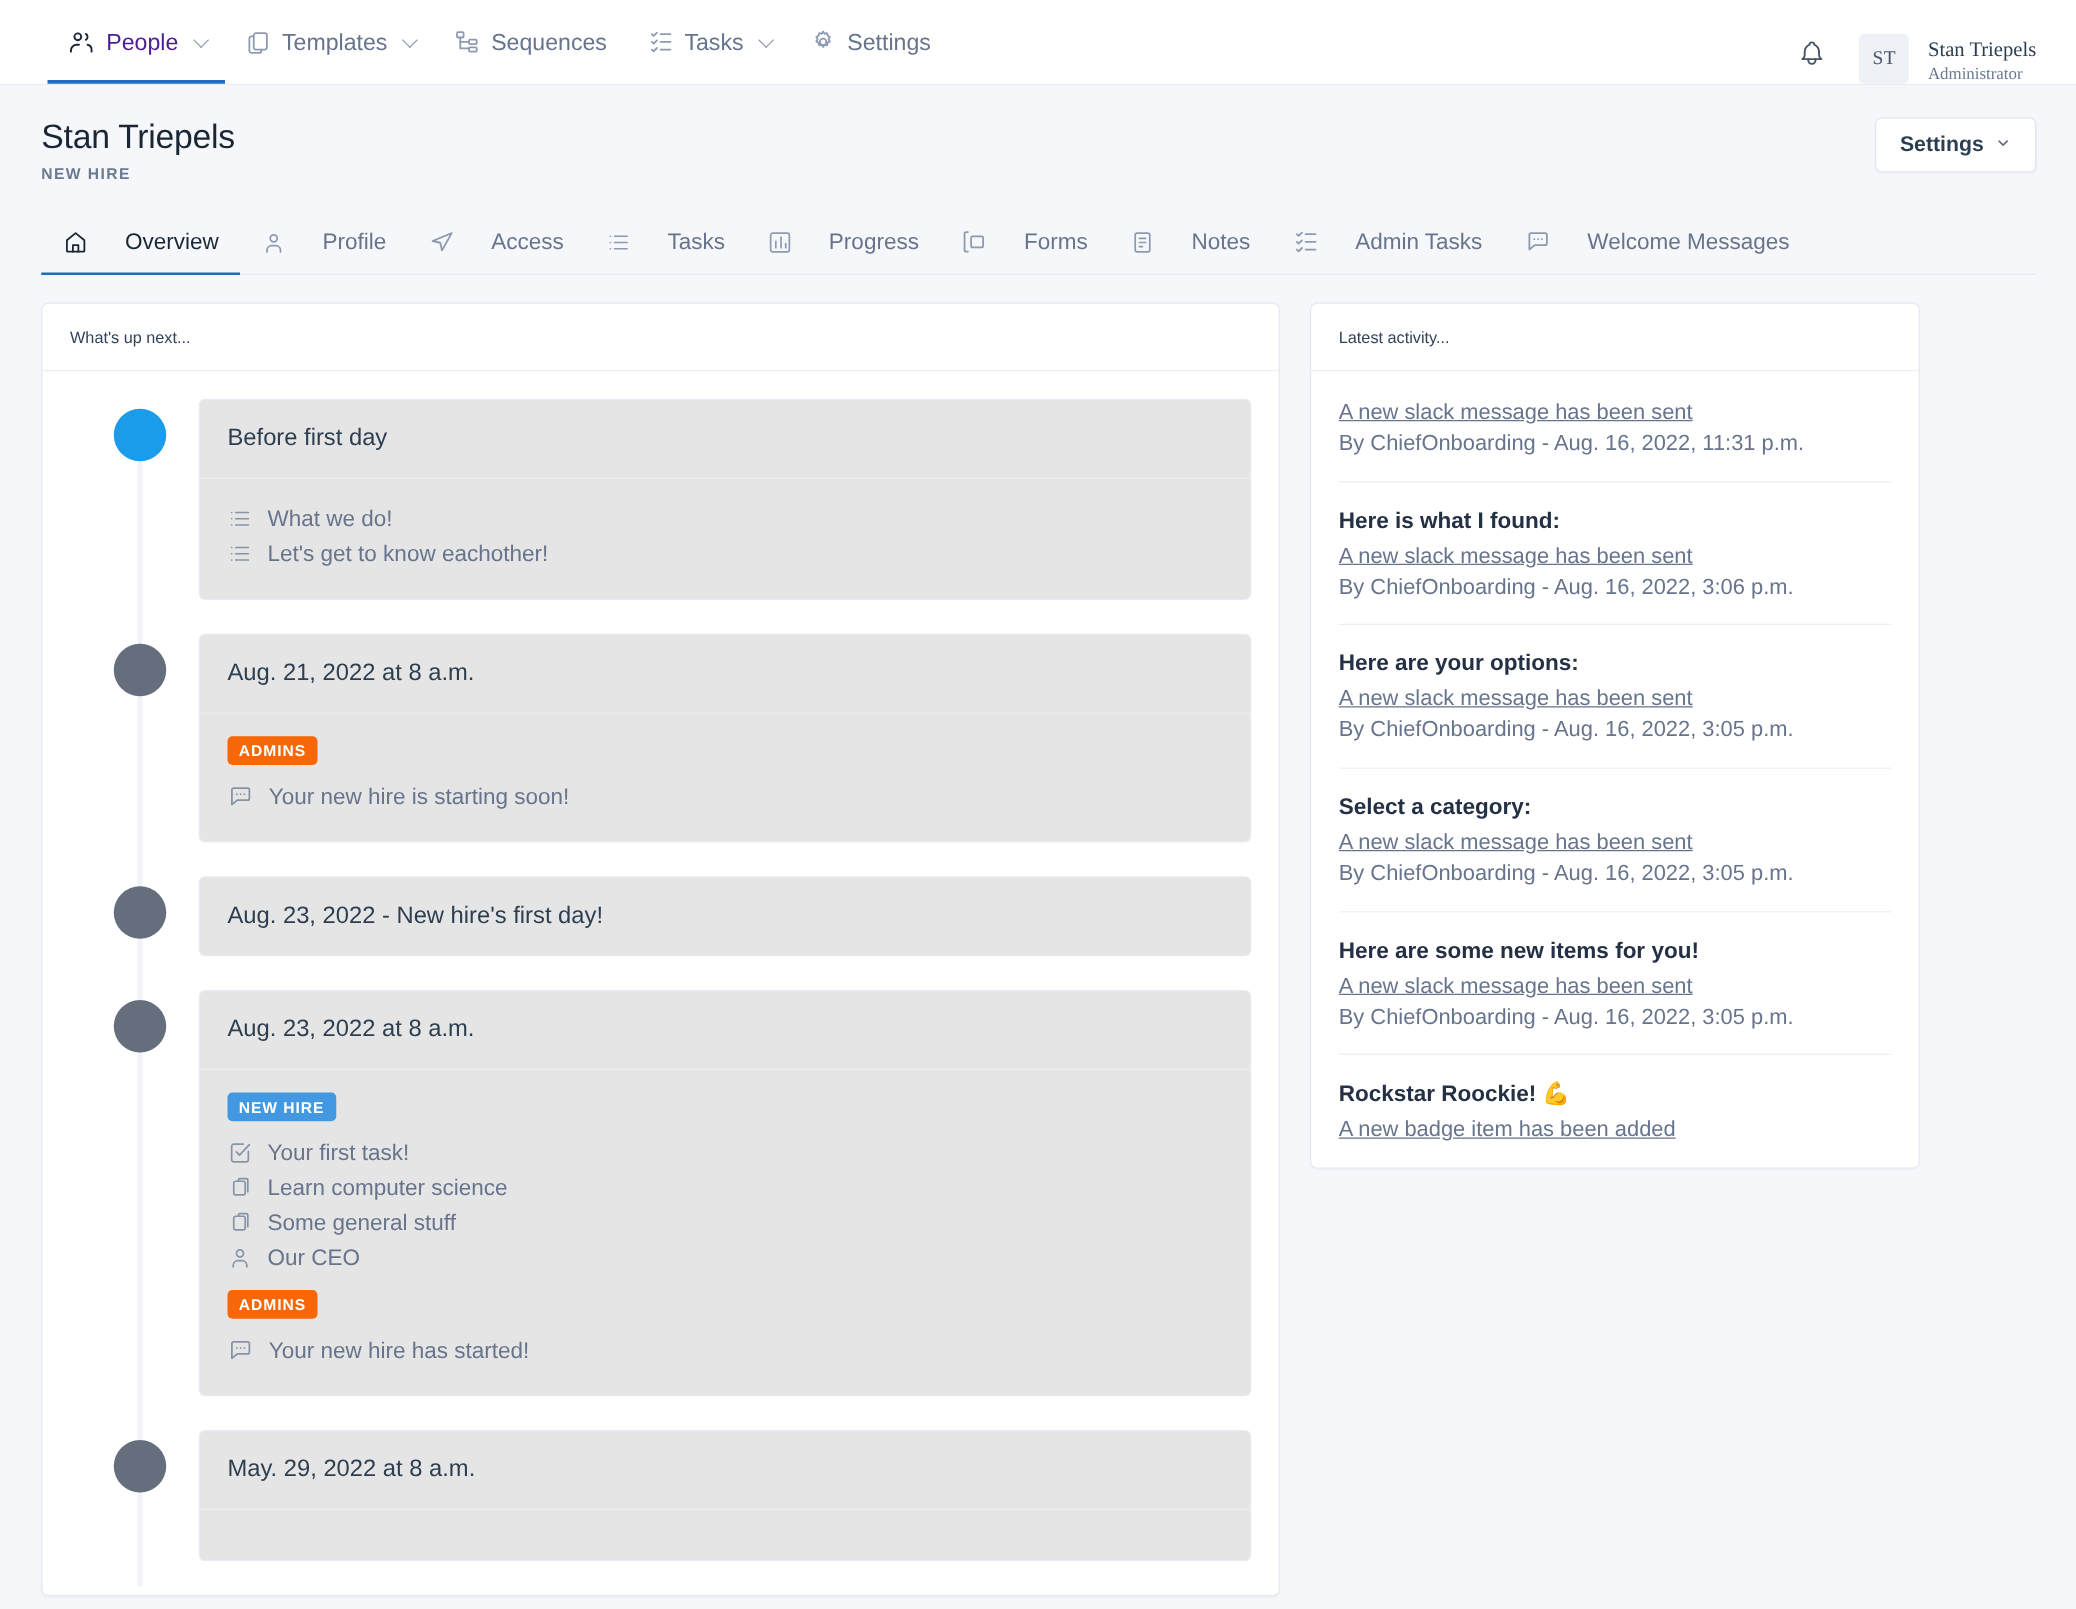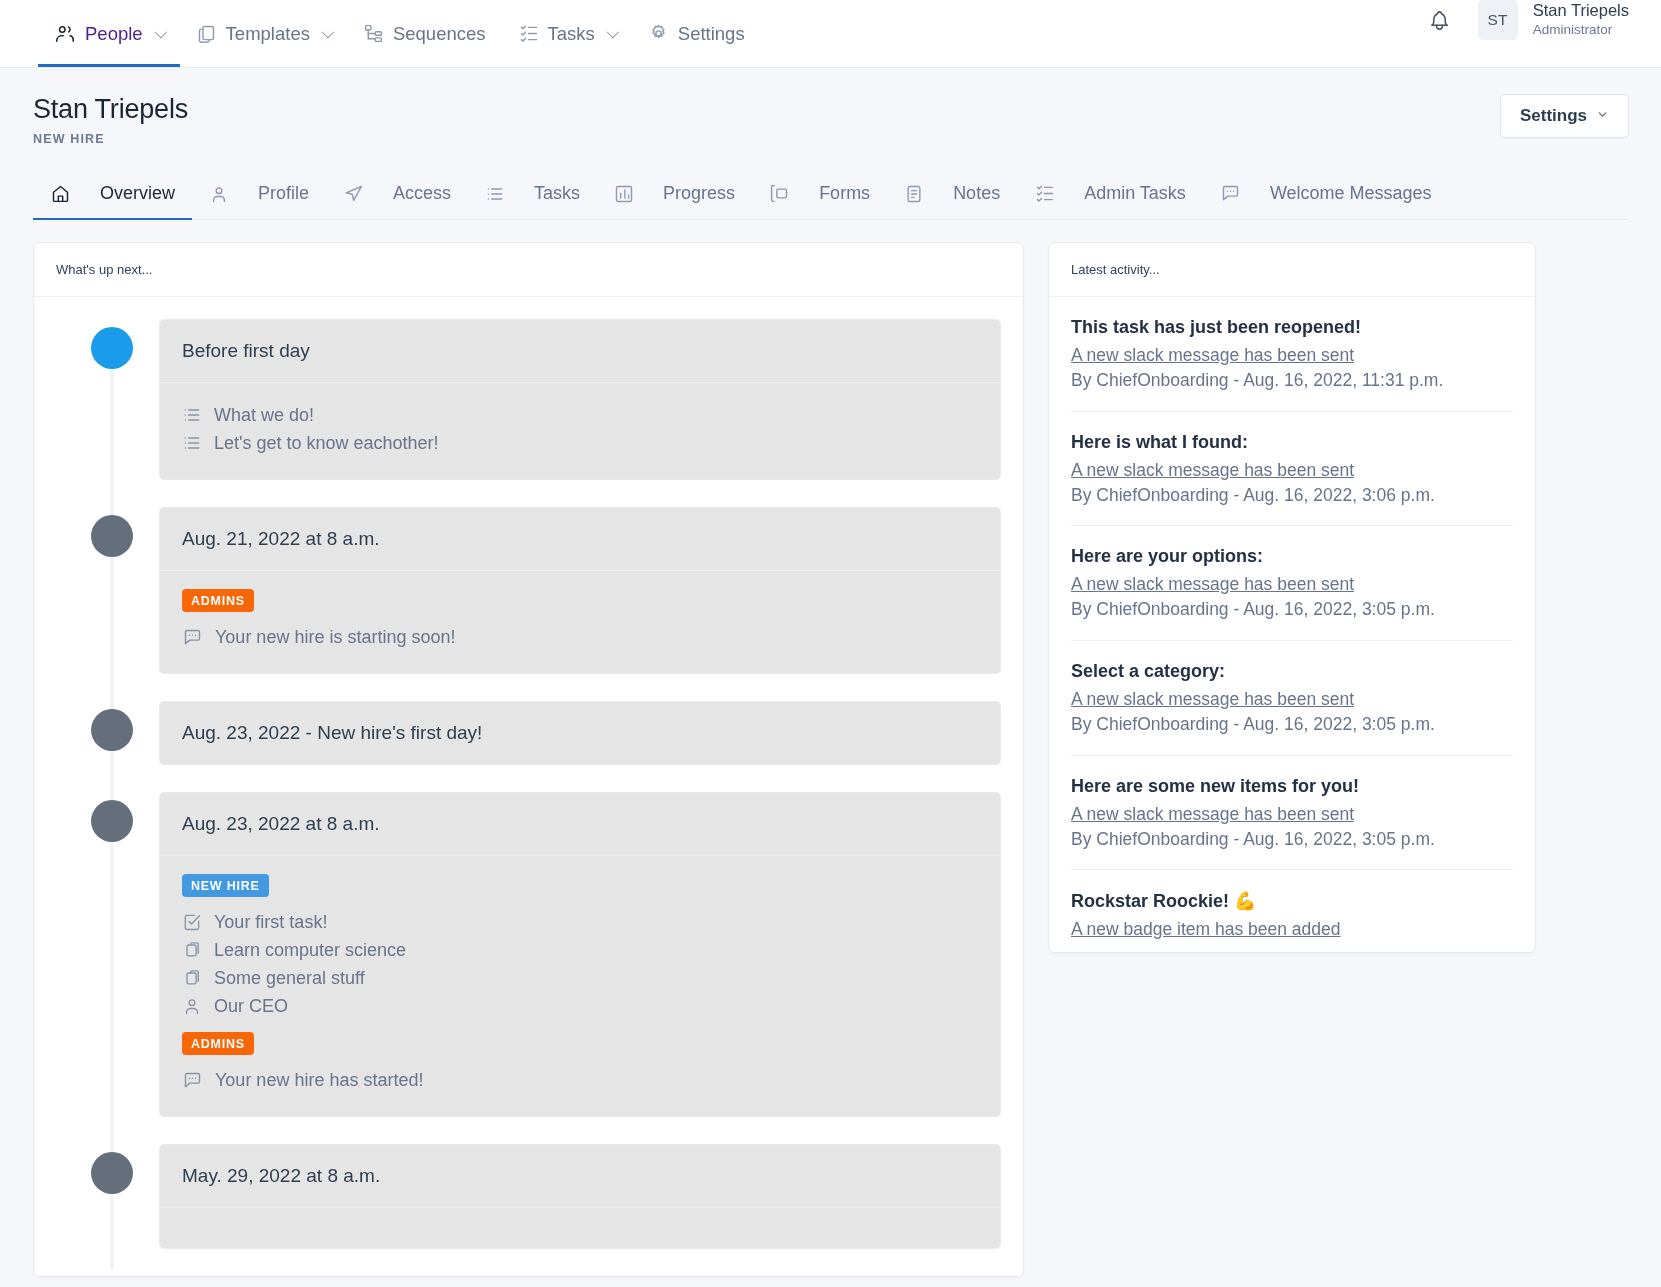--- a/index.html
+++ b/index.html
@@ -52,23 +52,24 @@
     width: 9px; height: 9px;
     border-right: 1.6px solid #8e9aaf;
     border-bottom: 1.6px solid #8e9aaf;
     transform: rotate(45deg) translateY(-2px);
     margin-left: 3px;
   }
 
   .nav-right {
     margin-left: auto;
     display: flex;
-    align-items: flex-start;
+    align-items: flex-end;
     gap: 0px;
     padding-right: 32px;
+    font-family: Liberation Serif, serif;
   }
   .bell-btn {
     width: 44px; height: 44px;
     display: flex; align-items: center; justify-content: center;
     cursor: pointer; color: #4a5568;
     margin-right: 16px;
   }
   .avatar {
     width: 40px; height: 40px;
     border-radius: 5px;
@@ -552,21 +553,20 @@
             </div>
           </div>
         </div>
     </div>
   </div>
 
   <div class="card col-right">
     <div class="card-header">Latest activity...</div>
     <div class="activity-body" id="activity-list">
         <div class="act-item">
-          <div class="act-title">This task has just been reopened!</div>
           <div class="act-desc">A new slack message has been sent</div>
           <div class="act-meta">By ChiefOnboarding - Aug. 16, 2022, 11:31 p.m.</div>
         </div>
         <div class="act-item">
           <div class="act-title">Here is what I found:</div>
           <div class="act-desc">A new slack message has been sent</div>
           <div class="act-meta">By ChiefOnboarding - Aug. 16, 2022, 3:06 p.m.</div>
         </div>
         <div class="act-item">
           <div class="act-title">Here are your options:</div>

